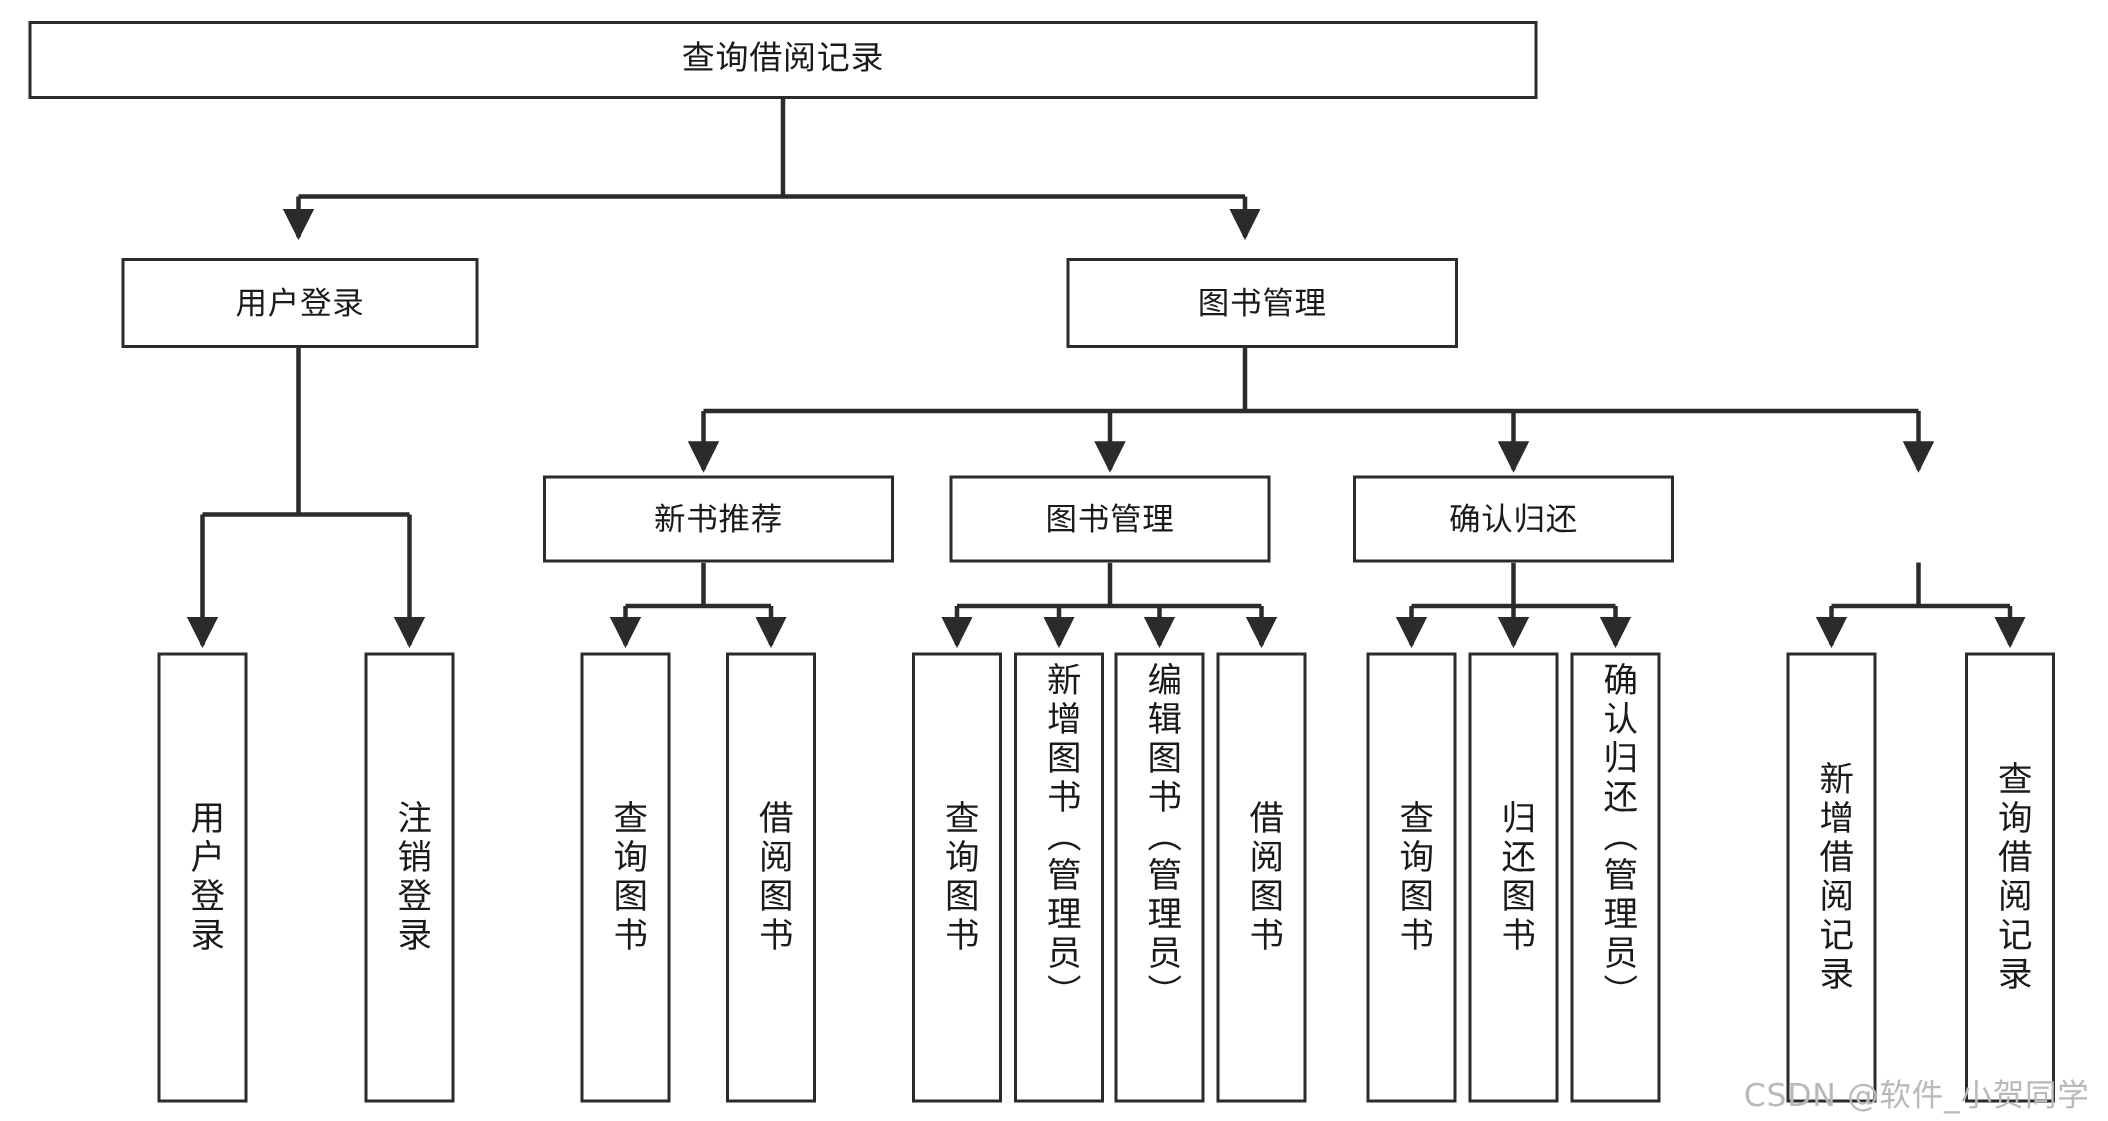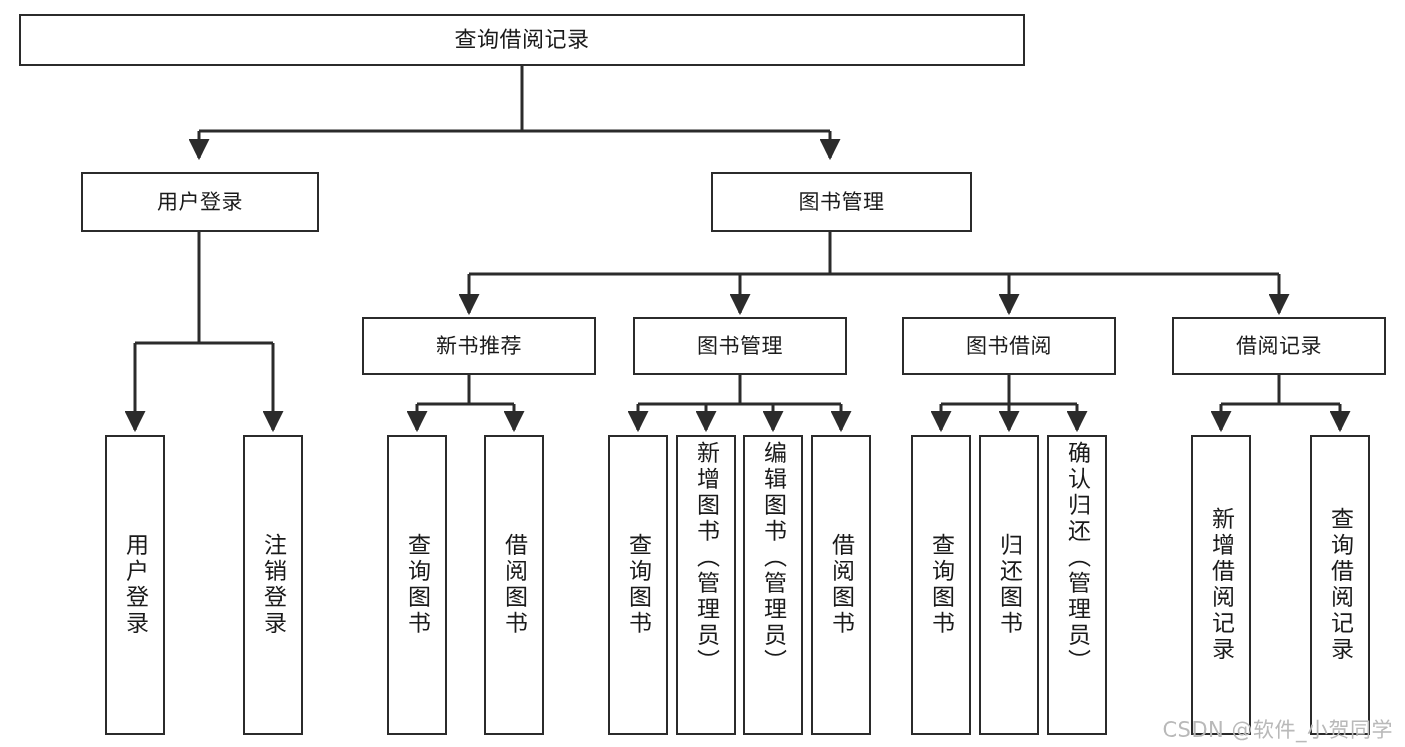--- a/index.html
+++ b/index.html
@@ -145,24 +145,21 @@
     <span class="node-label">图书管理</span>
   </div>
 
   <div class="node horiz" style="left:362px; top:317px; width:234px; height:58px;">
     <span class="node-label">新书推荐</span>
   </div>
   <div class="node horiz" style="left:633px; top:317px; width:214px; height:58px;">
     <span class="node-label">图书管理</span>
   </div>
   <div class="node horiz" style="left:902px; top:317px; width:214px; height:58px;">
-    <span class="node-label">图书借阅</span>
-  </div>
-  <div class="node horiz" style="left:1172px; top:317px; width:214px; height:58px;">
-    <span class="node-label">借阅记录</span>
+    <span class="node-label">确认归还</span>
   </div>
 
   <div class="node vert center" style="left:105px; top:435px; width:60px; height:300px;">
     <span class="node-label">用户登录</span>
   </div>
   <div class="node vert center" style="left:243px; top:435px; width:60px; height:300px;">
     <span class="node-label">注销登录</span>
   </div>
 
   <div class="node vert center" style="left:387px; top:435px; width:60px; height:300px;">

